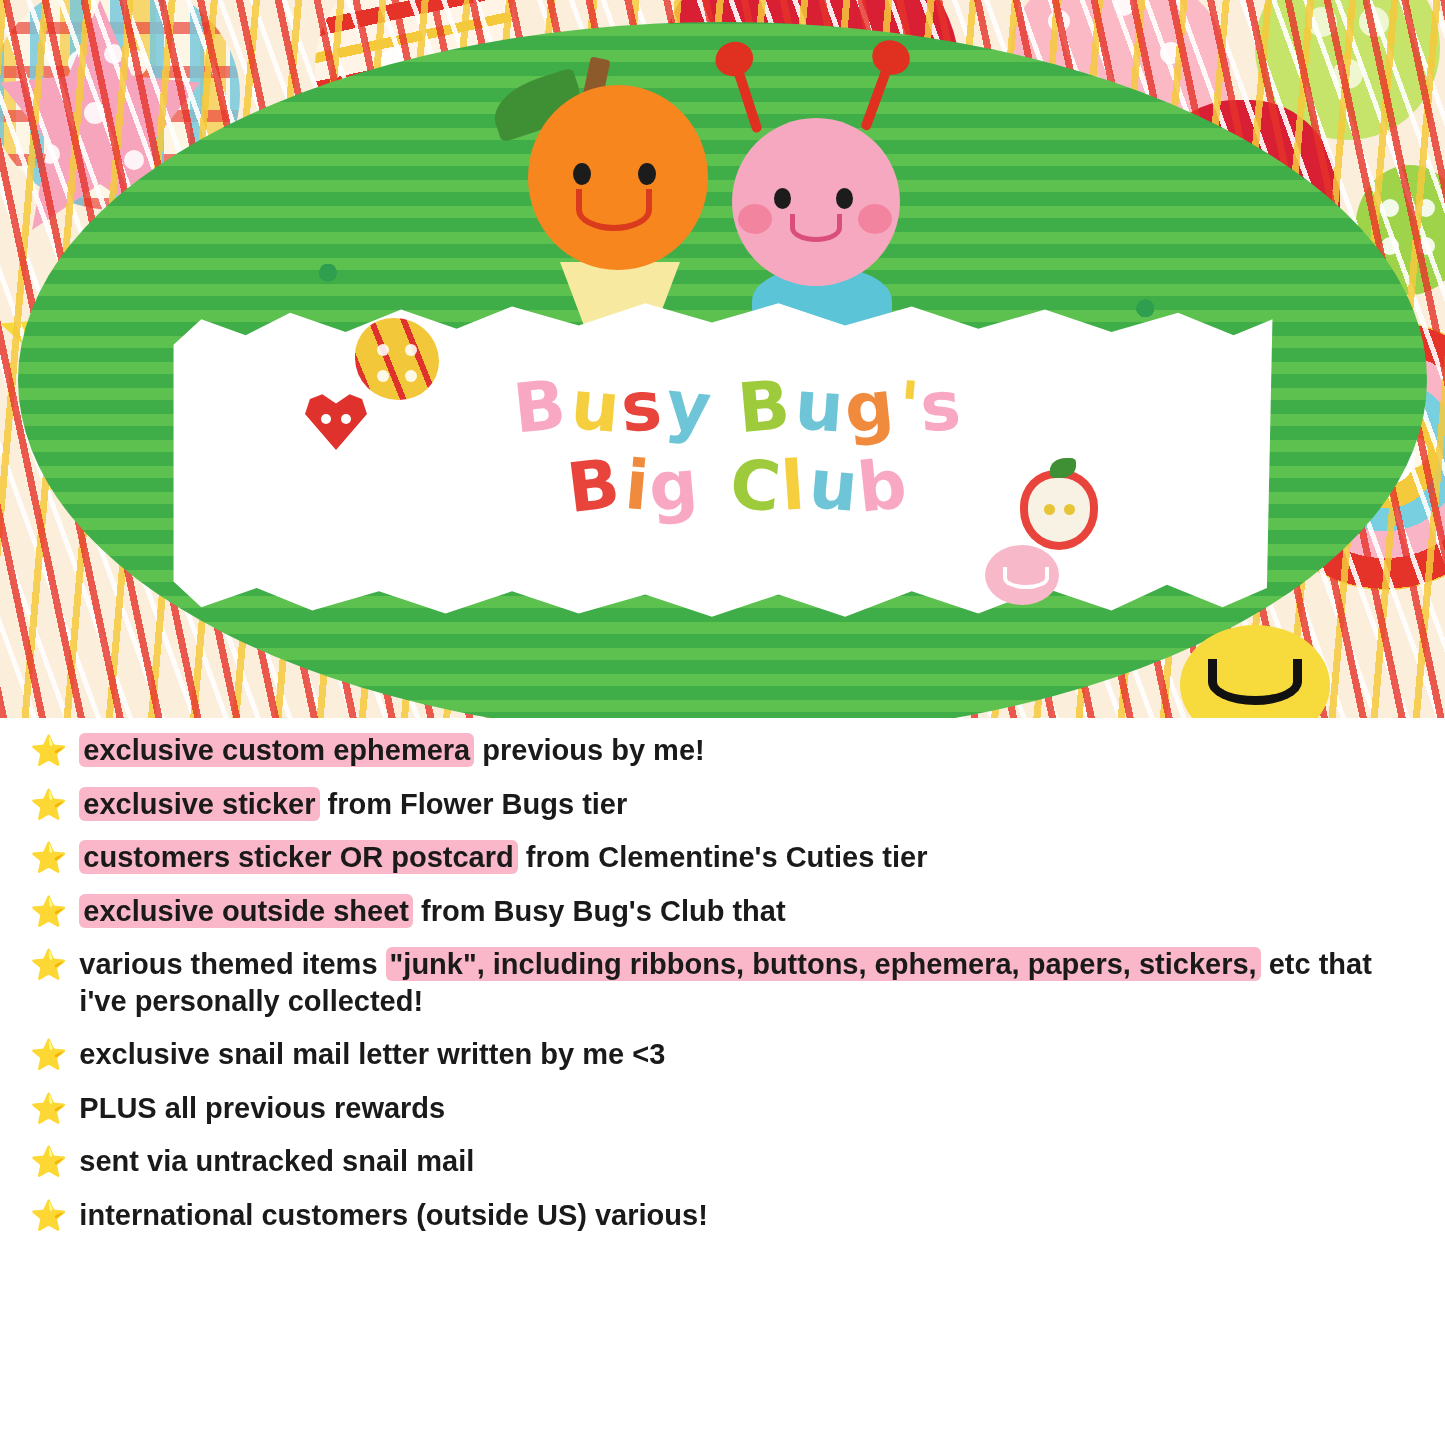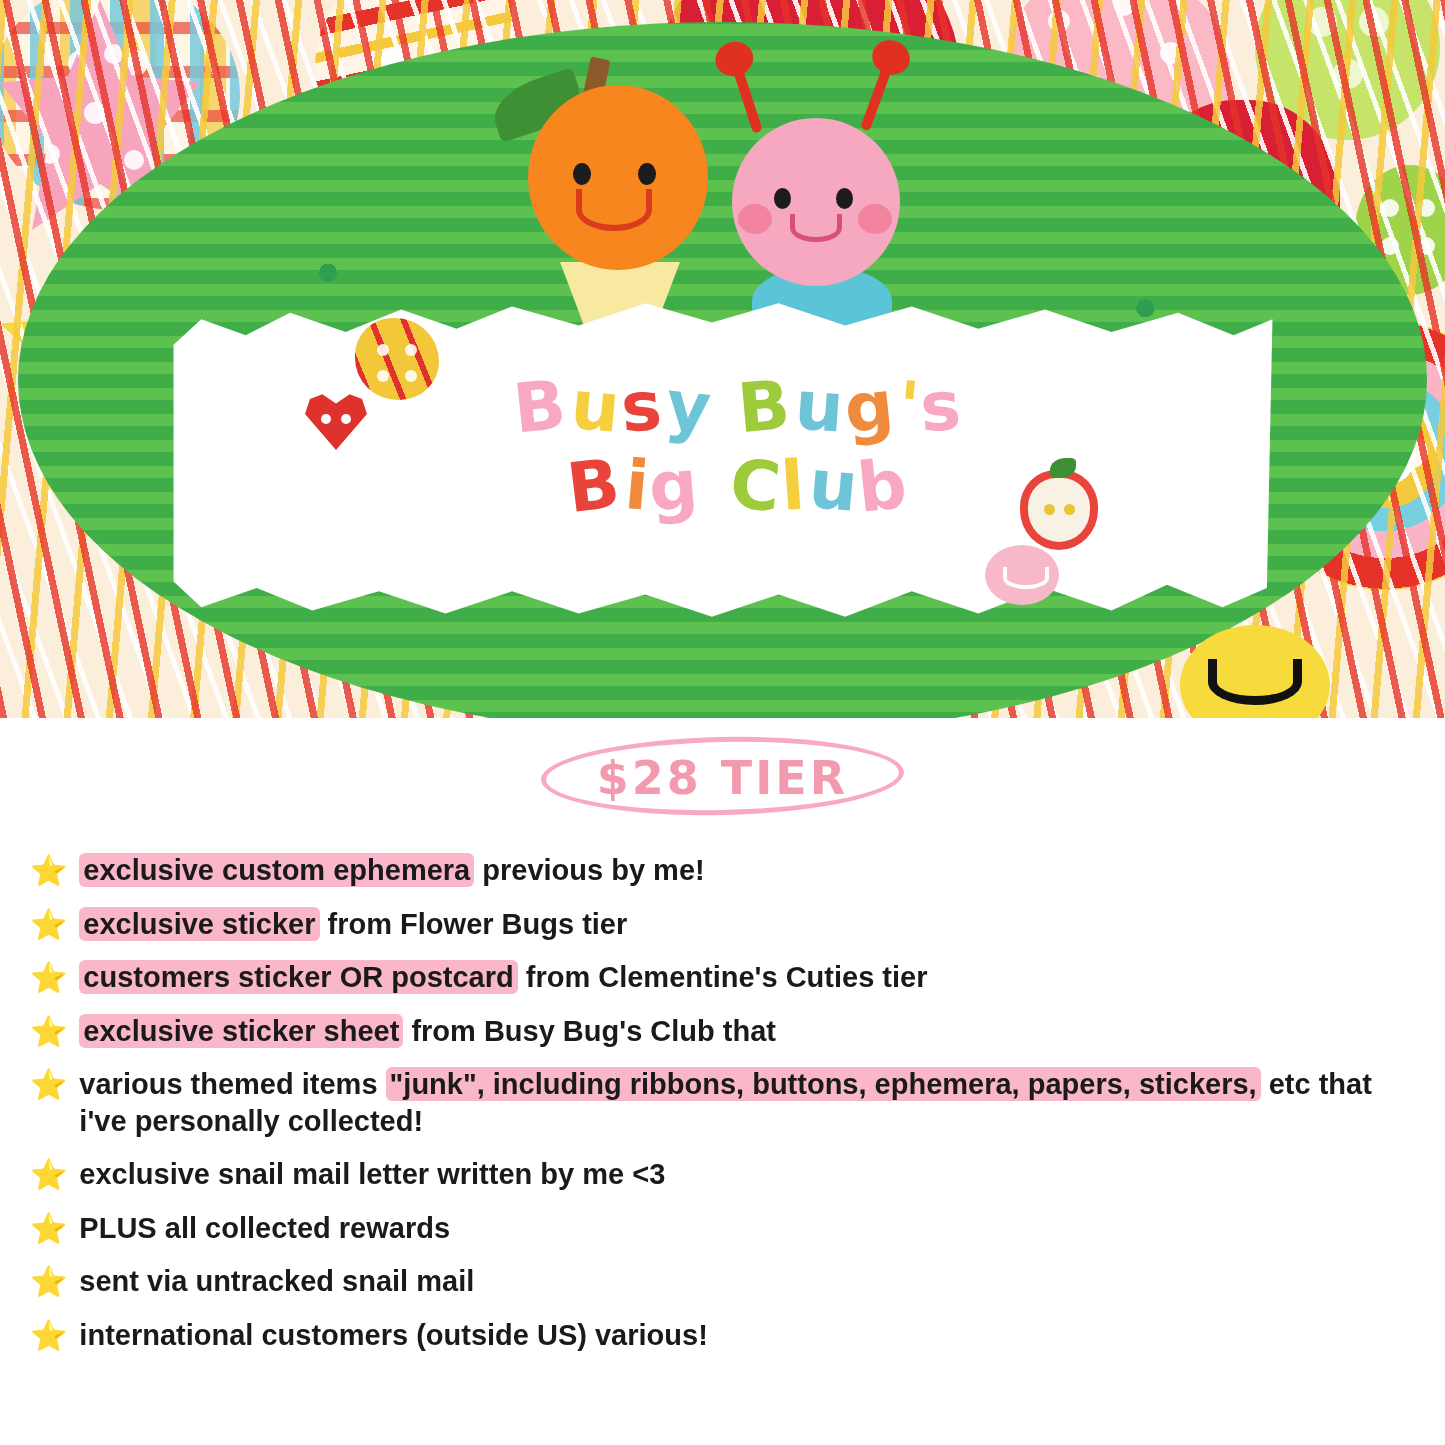--- a/index.html
+++ b/index.html
@@ -608,62 +608,56 @@
       </span>
       <span class="logo-line logo-line-2">
         <span class="ch" style="color:#e8443c;transform:rotate(-7deg)">B</span><span class="ch" style="color:#f08a3c;transform:rotate(5deg)">i</span><span class="ch" style="color:#f9a8c4;transform:rotate(-5deg)">g</span><span class="ch">&nbsp;</span><span class="ch" style="color:#9ecb3b;transform:rotate(6deg)">C</span><span class="ch" style="color:#f6cf3e;transform:rotate(-4deg)">l</span><span class="ch" style="color:#6fc5d8;transform:rotate(5deg)">u</span><span class="ch" style="color:#f9a8c4;transform:rotate(-6deg)">b</span>
       </span>
 
     </div>
   </div>
 
   <div class="content">
 
-    <div class="tier-badge-wrap">
-      <div class="tier-badge">
-        <span class="ring"></span>
-        <span>$28 TIER</span>
-      </div>
-    </div>
 
     <div class="includes-block">
 
       <div class="item-row">
         <span class="star-icon">⭐</span>
         <span class="item-text"><span class="hl">exclusive custom ephemera</span><span> previous by me!</span></span>
       </div>
 
       <div class="item-row">
         <span class="star-icon">⭐</span>
         <span class="item-text"><span class="hl">exclusive sticker</span><span> from Flower Bugs tier</span></span>
       </div>
 
       <div class="item-row">
         <span class="star-icon">⭐</span>
         <span class="item-text"><span class="hl">customers sticker OR postcard</span><span> from Clementine's Cuties tier</span></span>
       </div>
 
       <div class="item-row">
         <span class="star-icon">⭐</span>
-        <span class="item-text"><span class="hl">exclusive sticker sheet</span><span> from Busy Bug's Club that</span></span>
+        <span class="item-text"><span class="hl">exclusive outside sheet</span><span> from Busy Bug's Club that</span></span>
       </div>
 
       <div class="item-row">
         <span class="star-icon">⭐</span>
         <span class="item-text"><span>various themed items </span><span class="hl">"junk", including ribbons, buttons, ephemera, papers, stickers,</span><span> etc that i've personally collected!</span></span>
       </div>
 
       <div class="item-row">
         <span class="star-icon">⭐</span>
         <span class="item-text">exclusive snail mail letter written by me &lt;3</span>
       </div>
 
       <div class="item-row">
         <span class="star-icon">⭐</span>
-        <span class="item-text">PLUS all collected rewards</span>
+        <span class="item-text">PLUS all previous rewards</span>
       </div>
 
       <div class="item-row">
         <span class="star-icon">⭐</span>
         <span class="item-text">sent via untracked snail mail</span>
       </div>
 
       <div class="item-row">
         <span class="star-icon">⭐</span>
         <span class="item-text">international customers (outside US) various!</span>

